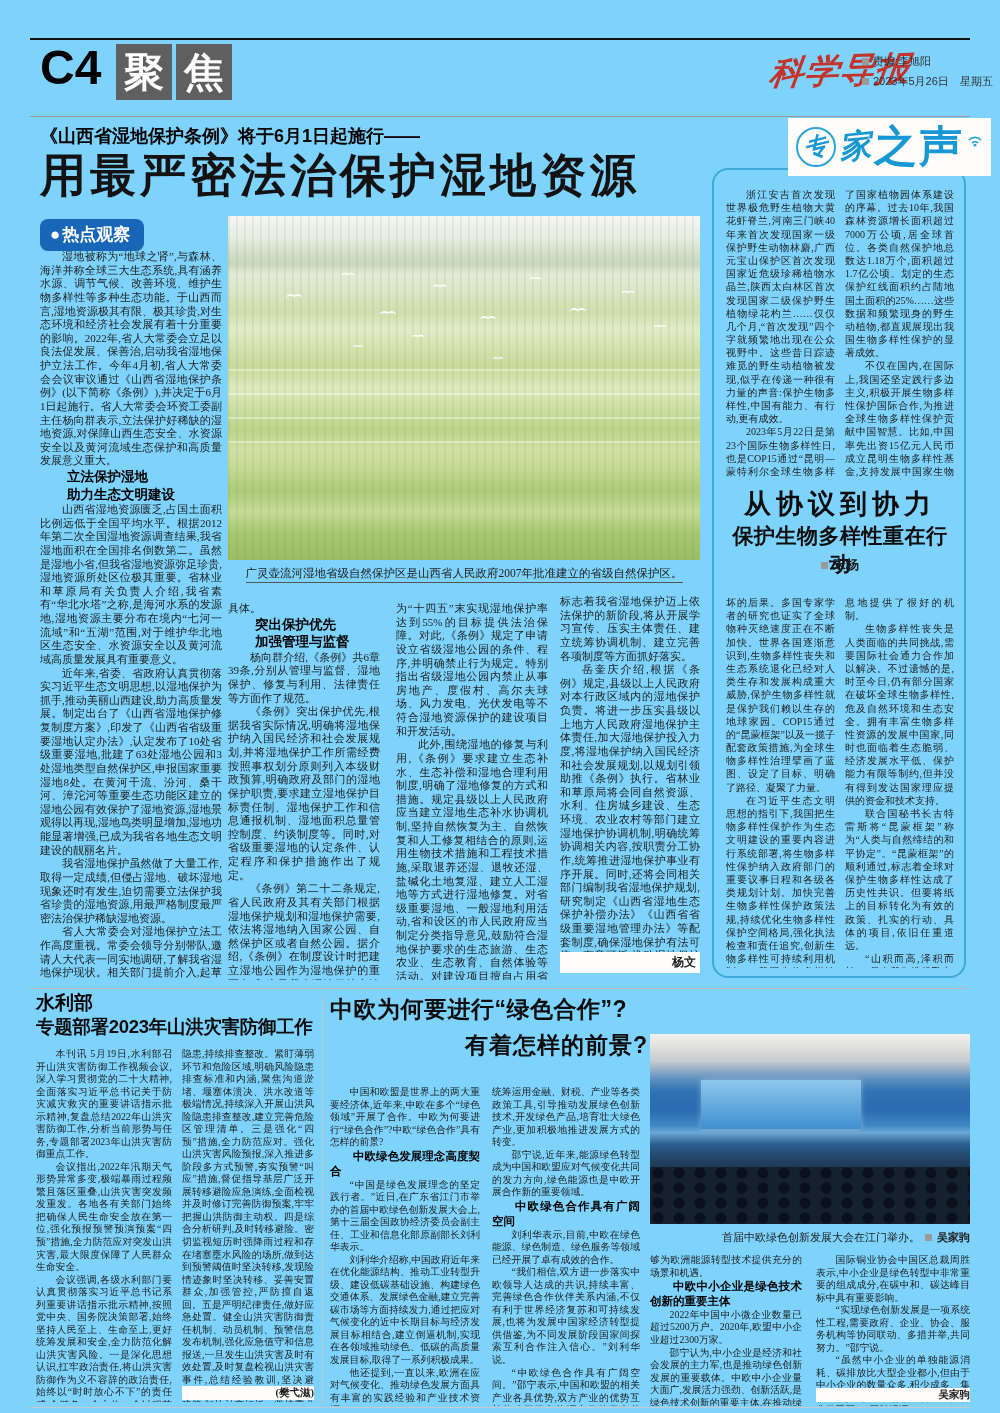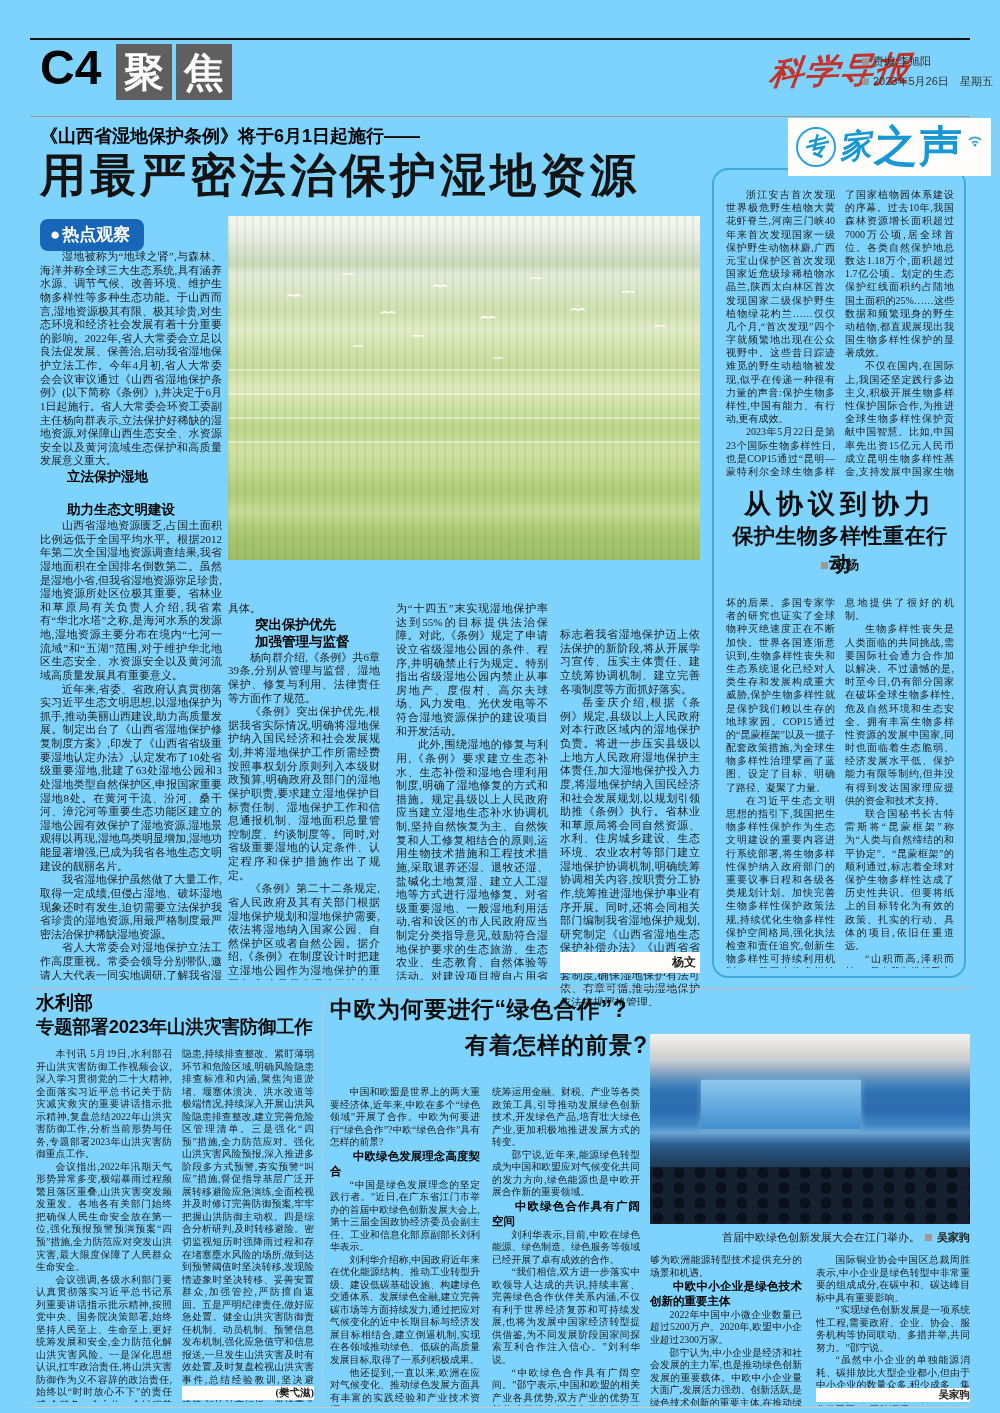--- a/index.html
+++ b/index.html
@@ -40,21 +40,21 @@
   .caption1{left:228px;top:566px;width:472px;text-align:center;font-size:11.5px;color:#222;}
   .caption1 span{border-bottom:1px solid #555;padding-bottom:3px;}
   .main-col{position:absolute;overflow:hidden;font-size:11px;line-height:1.24;text-align:justify;color:#1d1d1d;}
   .main-col p{margin:0;text-indent:2em;}
   .main-col p.cont{text-indent:0;}
   .subhead{font-family:"Liberation Sans",sans-serif;font-weight:700;font-size:13.5px;line-height:1.3;
            margin:7px 0 5px;text-indent:0;color:#000;}
   .col1{left:40px;top:250px;width:182px;height:730px;}
   .col2{left:228px;top:602px;width:152px;height:378px;}
   .col3{left:396px;top:602px;width:152px;height:378px;}
-  .col4{left:560px;top:628px;width:140px;height:378px;}
+  .col4{left:560px;top:595px;width:140px;height:378px;}
   .author-yang{left:560px;top:952px;width:140px;text-align:right;font-weight:bold;font-size:12px;background:#fffdfb;padding:2px 4px 2px 12px;box-sizing:border-box;}
   .mid-rule{left:30px;top:988px;width:940px;height:1px;background:#b9b9b9;}
   .bot-rule{left:30px;top:1407px;width:940px;height:1px;background:#c9c9c9;}
   
   .expert-box{left:712px;top:168px;width:254px;height:810px;border:2.5px solid #3fa9dc;border-radius:16px;box-sizing:border-box;}
   .expert-logo{left:788px;top:118px;background:#fffdfb;padding:0 8px;display:flex;align-items:center;gap:3px;z-index:3;}
   .logo-circle{width:36px;height:36px;border:2px solid #2aa3db;border-radius:50%;display:flex;align-items:center;justify-content:center;}
   .logo-script{font-family:"DejaVu Serif",serif;font-style:italic;font-weight:bold;color:#1798d5;}
   .logo-zhuan{font-size:24px;transform:rotate(-14deg);}
   .logo-jia{font-size:32px;transform:rotate(-6deg);}
@@ -139,25 +139,26 @@
     <span class="bird" style="left:204px;top:68px;transform:scale(.9);"></span>
     <span class="bird" style="left:252px;top:100px;"></span>
     <span class="bird" style="left:300px;top:60px;transform:scale(.75);"></span>
     <span class="bird" style="left:342px;top:92px;"></span>
     <span class="bird" style="left:392px;top:74px;transform:scale(.85);"></span>
     <span class="bird" style="left:122px;top:128px;transform:scale(.7);"></span>
     <span class="bird" style="left:262px;top:140px;transform:scale(.7);"></span>
     <span class="bird" style="left:182px;top:118px;transform:scale(.8);"></span>
     <span class="bird" style="left:424px;top:108px;transform:scale(.8);"></span>
   </div>
+  <div class="abs caption1"><span>广灵壶流河湿地省级自然保护区是山西省人民政府2007年批准建立的省级自然保护区。</span></div>
 
   <div class="main-col col1">
     <p>湿地被称为“地球之肾”,与森林、海洋并称全球三大生态系统,具有涵养水源、调节气候、改善环境、维护生物多样性等多种生态功能。于山西而言,湿地资源极其有限、极其珍贵,对生态环境和经济社会发展有着十分重要的影响。2022年,省人大常委会立足以良法促发展、保善治,启动我省湿地保护立法工作。今年4月初,省人大常委会会议审议通过《山西省湿地保护条例》(以下简称《条例》),并决定于6月1日起施行。省人大常委会环资工委副主任杨向群表示,立法保护好稀缺的湿地资源,对保障山西生态安全、水资源安全以及黄河流域生态保护和高质量发展意义重大。</p>
     <p class="subhead" style="margin-bottom:0;">立法保护湿地</p>
-    <p class="subhead" style="margin-top:16px;font-family:Liberation Mono, monospace;">助力生态文明建设</p>
+    <p class="subhead" style="margin-top:0;">助力生态文明建设</p>
     <p>山西省湿地资源匮乏,占国土面积比例远低于全国平均水平。根据2012年第二次全国湿地资源调查结果,我省湿地面积在全国排名倒数第二。虽然是湿地小省,但我省湿地资源弥足珍贵,湿地资源所处区位极其重要。省林业和草原局有关负责人介绍,我省素有“华北水塔”之称,是海河水系的发源地,湿地资源主要分布在境内“七河一流域”和“五湖”范围,对于维护华北地区生态安全、水资源安全以及黄河流域高质量发展具有重要意义。</p>
     <p>近年来,省委、省政府认真贯彻落实习近平生态文明思想,以湿地保护为抓手,推动美丽山西建设,助力高质量发展。制定出台了《山西省湿地保护修复制度方案》,印发了《山西省省级重要湿地认定办法》,认定发布了10处省级重要湿地,批建了63处湿地公园和3处湿地类型自然保护区,申报国家重要湿地8处。在黄河干流、汾河、桑干河、漳沱河等重要生态功能区建立的湿地公园有效保护了湿地资源,湿地景观得以再现,湿地鸟类明显增加,湿地功能显著增强,已成为我省各地生态文明建设的靓丽名片。</p>
     <p>我省湿地保护虽然做了大量工作,取得一定成绩,但侵占湿地、破坏湿地现象还时有发生,迫切需要立法保护我省珍贵的湿地资源,用最严格制度最严密法治保护稀缺湿地资源。</p>
     <p>省人大常委会对湿地保护立法工作高度重视。常委会领导分别带队,邀请人大代表一同实地调研,了解我省湿地保护现状。相关部门提前介入,起草立法大纲,多次听取起草情况介绍和研究条例草案,广泛征求有关部门、各设区市及县(市、区)的意见,并组织召开立法论证会,听取专家学者及有关方面意见。今年4月初,省十四届人大常委会第二次会议审议通过《山西省湿地保护条例》。常委会组成人员在审议中普遍认为,经过前期反复修改论证,《条例》结构框架更加完整、内容更加全面</p>
   </div>
 
   <div class="main-col col2">
     <p class="cont">具体。</p>
     <p class="subhead" style="margin-bottom:0;">突出保护优先</p>
     <p class="subhead" style="margin-top:0;">加强管理与监督</p>

